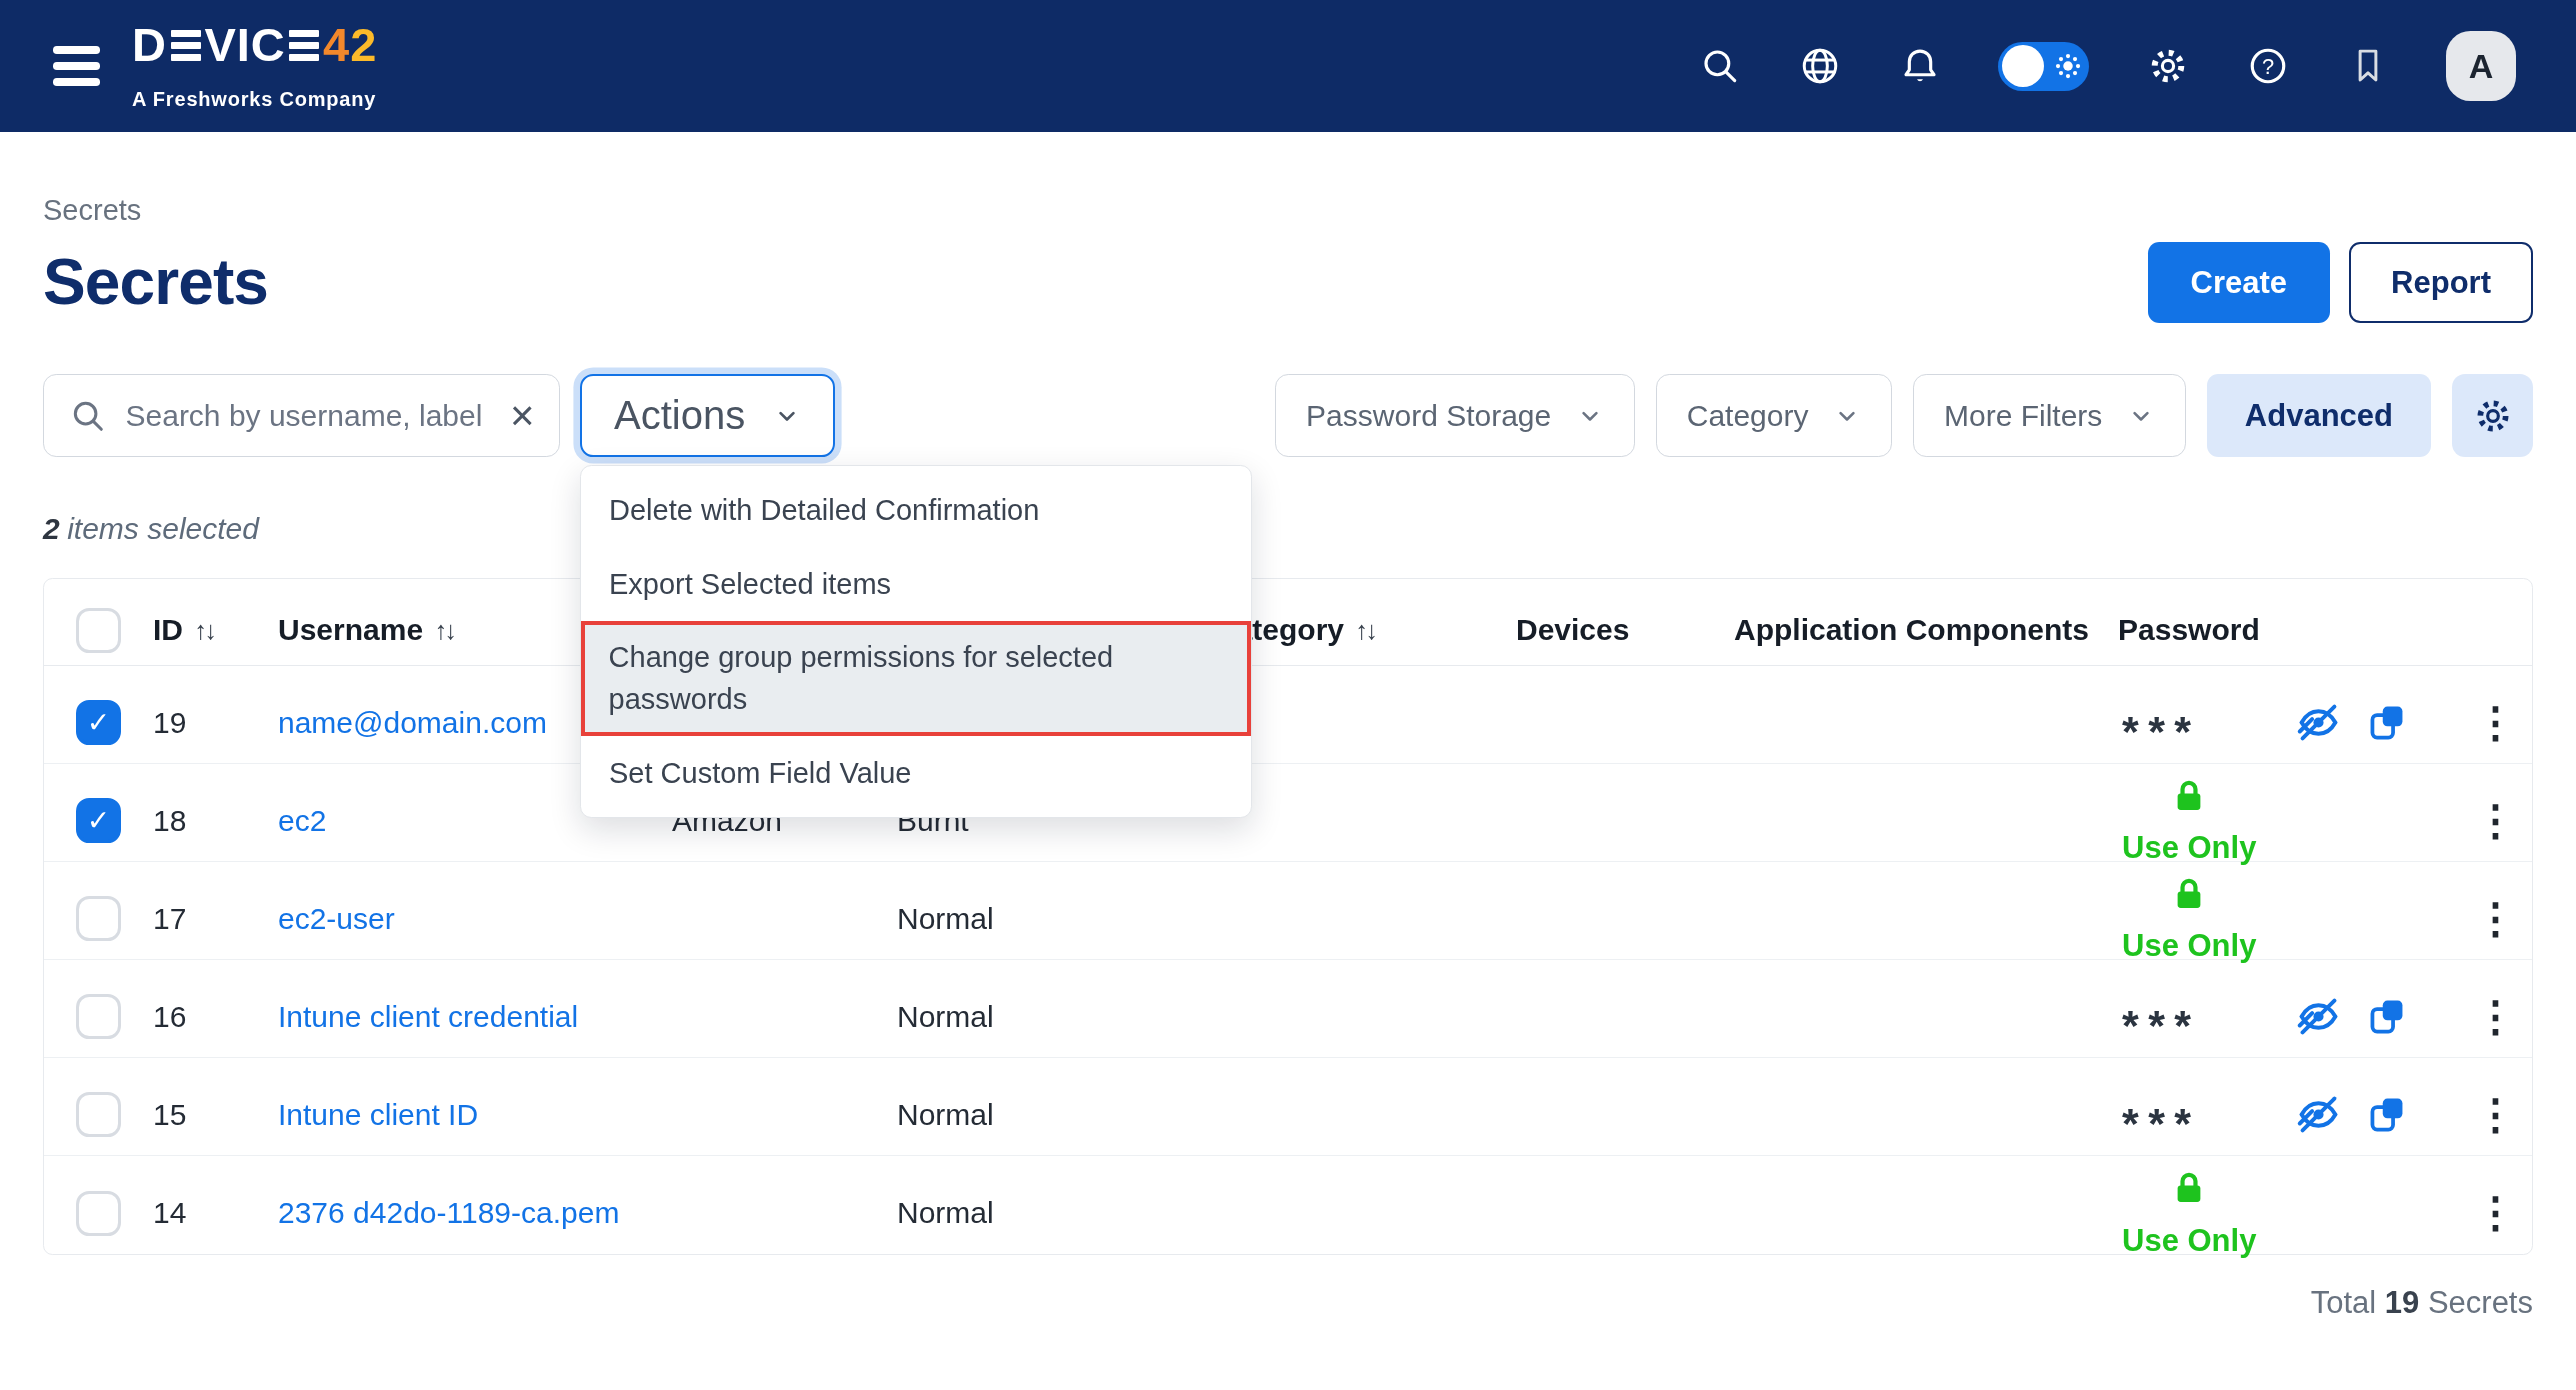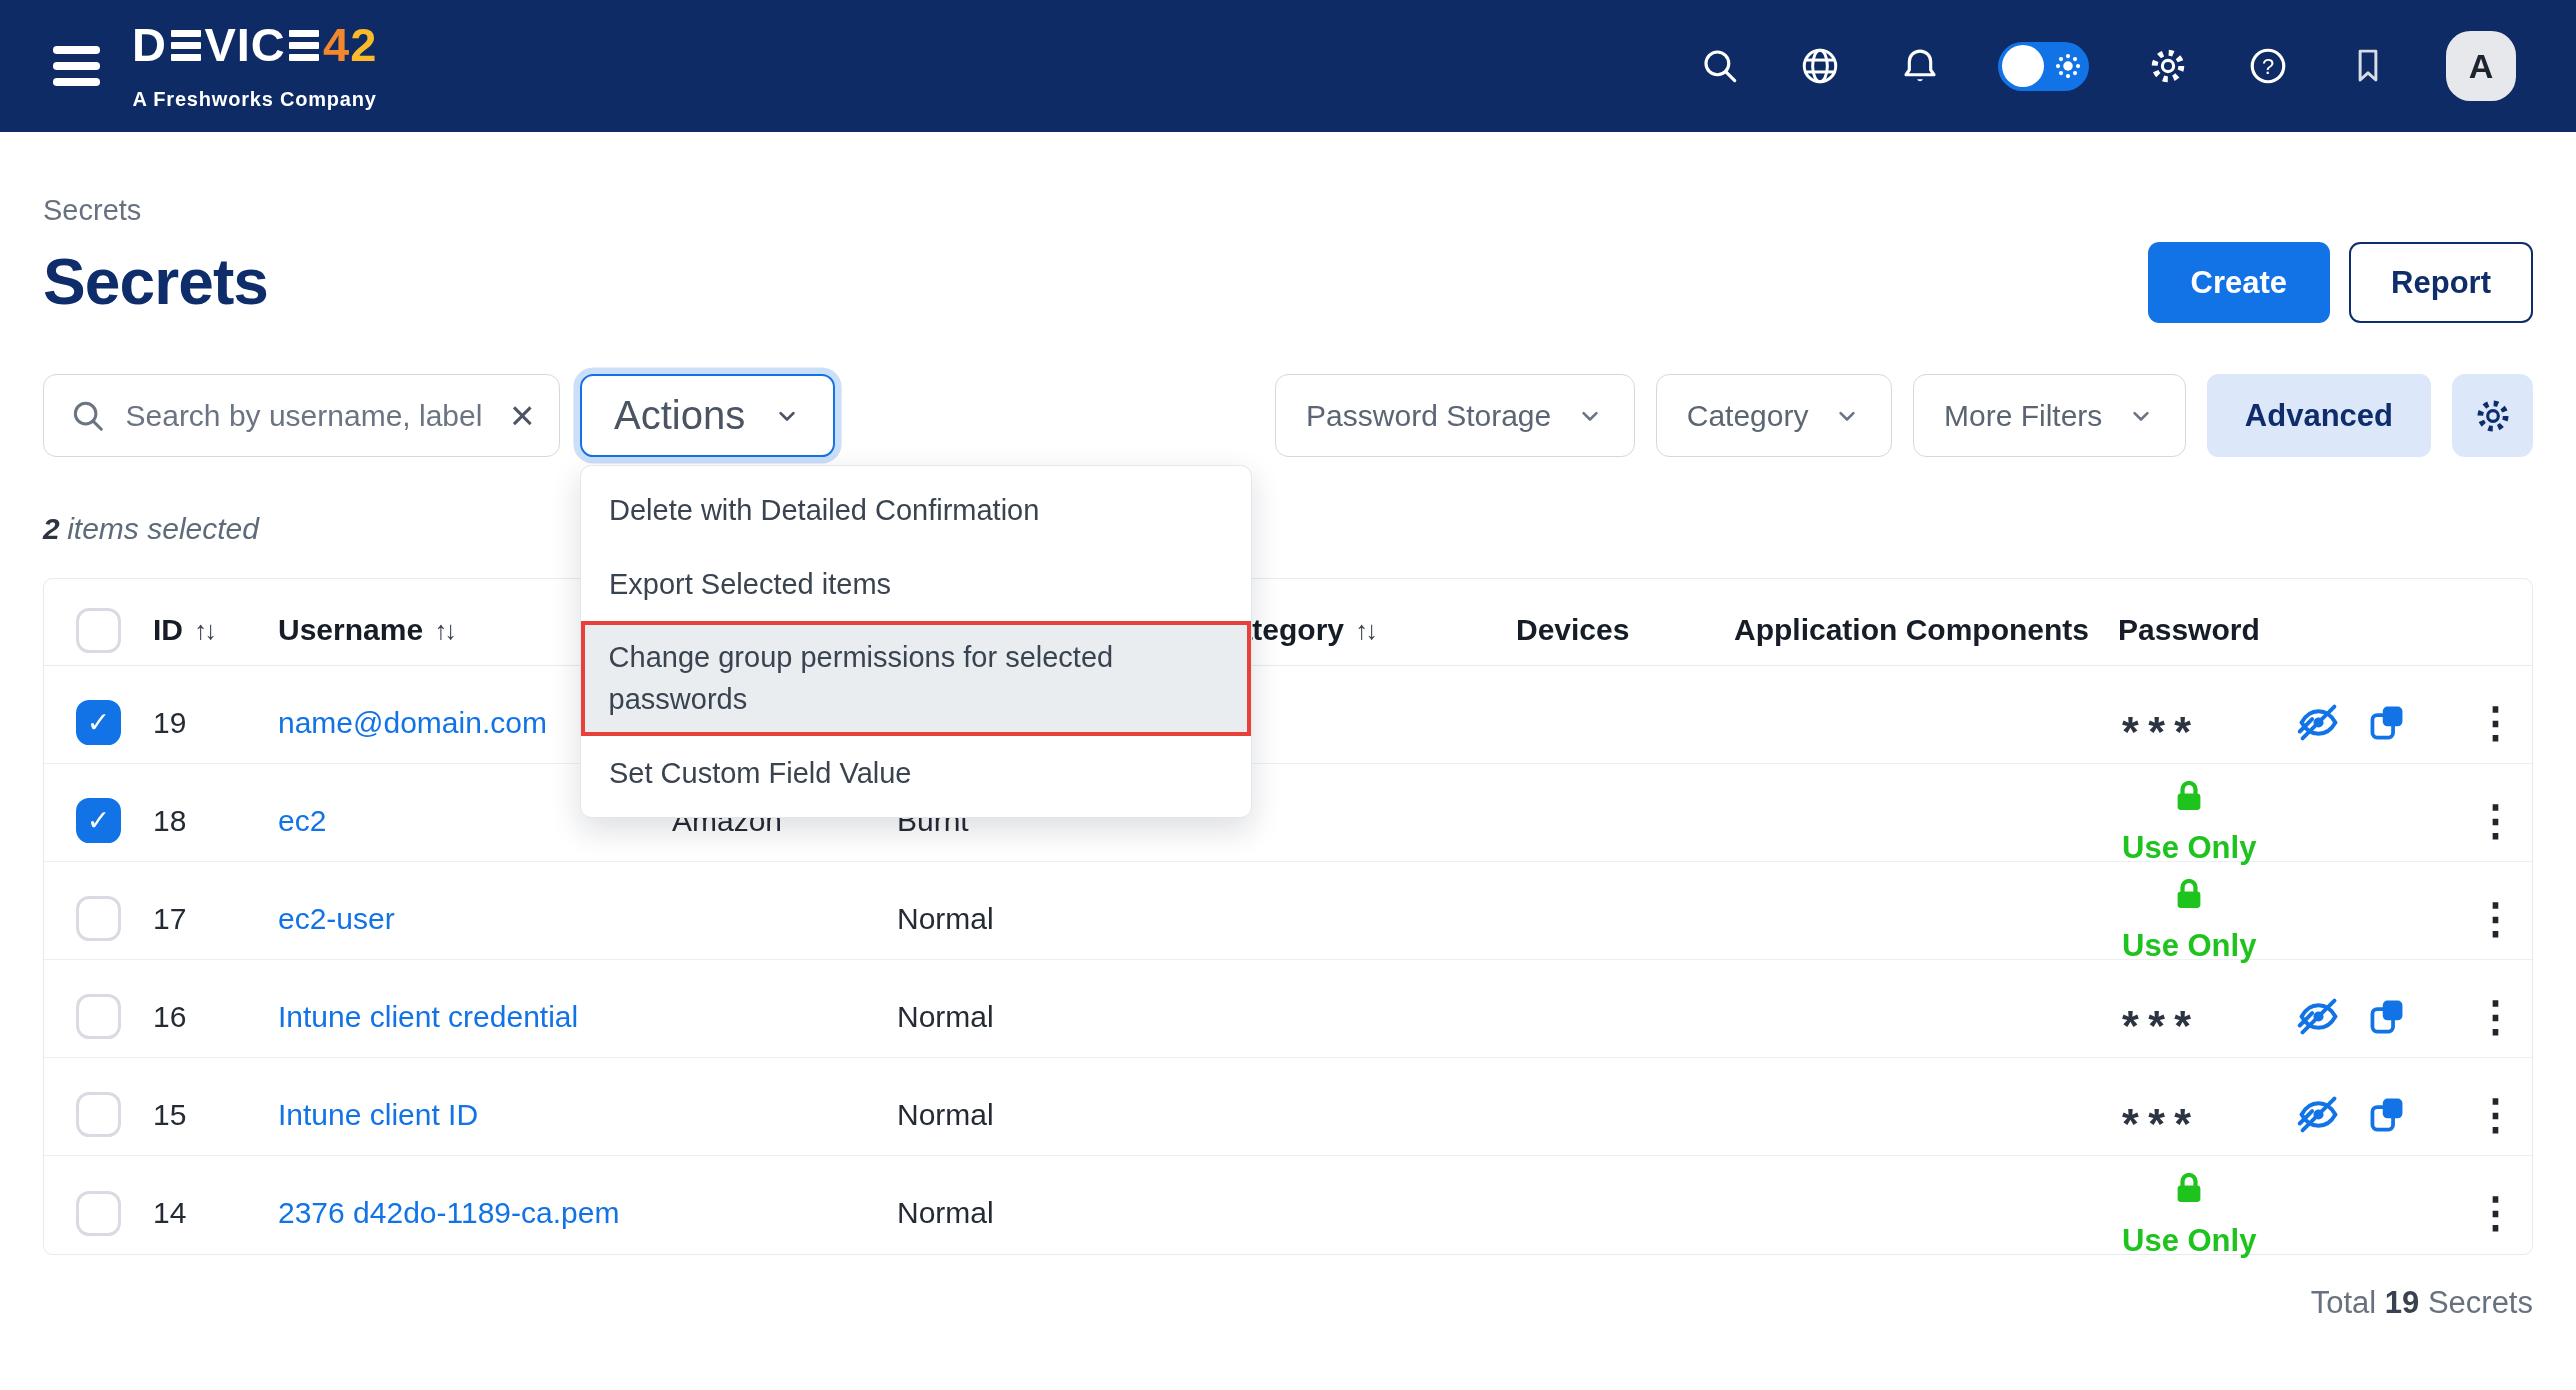--- a/index.html
+++ b/index.html
@@ -15,21 +15,21 @@
     padding:0 60px 0 53px;
   }
   .hamburger { width:47px; display:flex; flex-direction:column; gap:8.5px; background:none; border:none; cursor:pointer; margin-right:32px; }
   .hamburger i { display:block; height:7.5px; background:#fff; border-radius:3.8px; }
   .logo { display:flex; flex-direction:column; cursor:pointer; }
   .logo-line { display:flex; align-items:center; color:#fff; font-size:47px; font-weight:bold; letter-spacing:0.9px; line-height:1; }
   .ebar { display:inline-flex; flex-direction:column; gap:5.7px; width:30px; margin:0 3.8px; transform:translateY(0.9px); }
   .ebar i { height:6.6px; background:#fff; border-radius:0.9px; }
   .num4 { color:#F2882B; }
   .num2 { color:#FBBA2A; }
-  .logo-sub { color:#fff; font-size:20px; font-weight:bold; letter-spacing:0.8px; margin-top:20px;text-align:center; }
+  .logo-sub { color:#fff; font-size:20px; font-weight:bold; letter-spacing:0.8px; margin-top:20px; }
 
   .top-icons { margin-left:auto; display:flex; align-items:center; gap:57px; }
   .tico { width:43px; height:43px; display:flex; align-items:center; justify-content:center; background:none; border:none; cursor:pointer; }
   .tico svg { width:42px; height:42px; }
   .toggle { position:relative; width:91px; height:49px; border-radius:24.5px; background:#1273E6; cursor:pointer; flex:none; }
   .toggle .knob { position:absolute; left:3.8px; top:3.8px; width:42px; height:42px; border-radius:50%; background:#fff; }
   .toggle svg { position:absolute; right:5.7px; top:9.4px; width:30px; height:30px; }
   .avatar { width:70px; height:70px; border-radius:24.5px; background:#E6E8EC; display:flex; align-items:center; justify-content:center; font-size:34px; font-weight:bold; color:#1c2430; cursor:pointer; }
 
   

